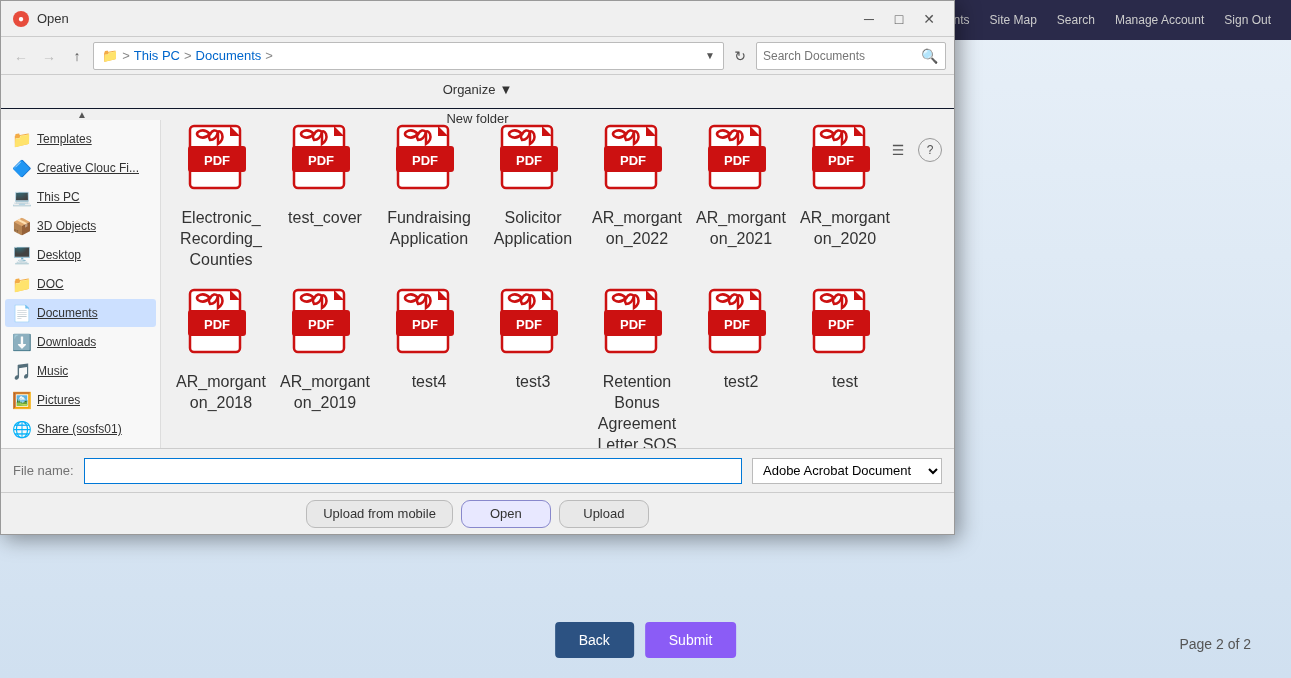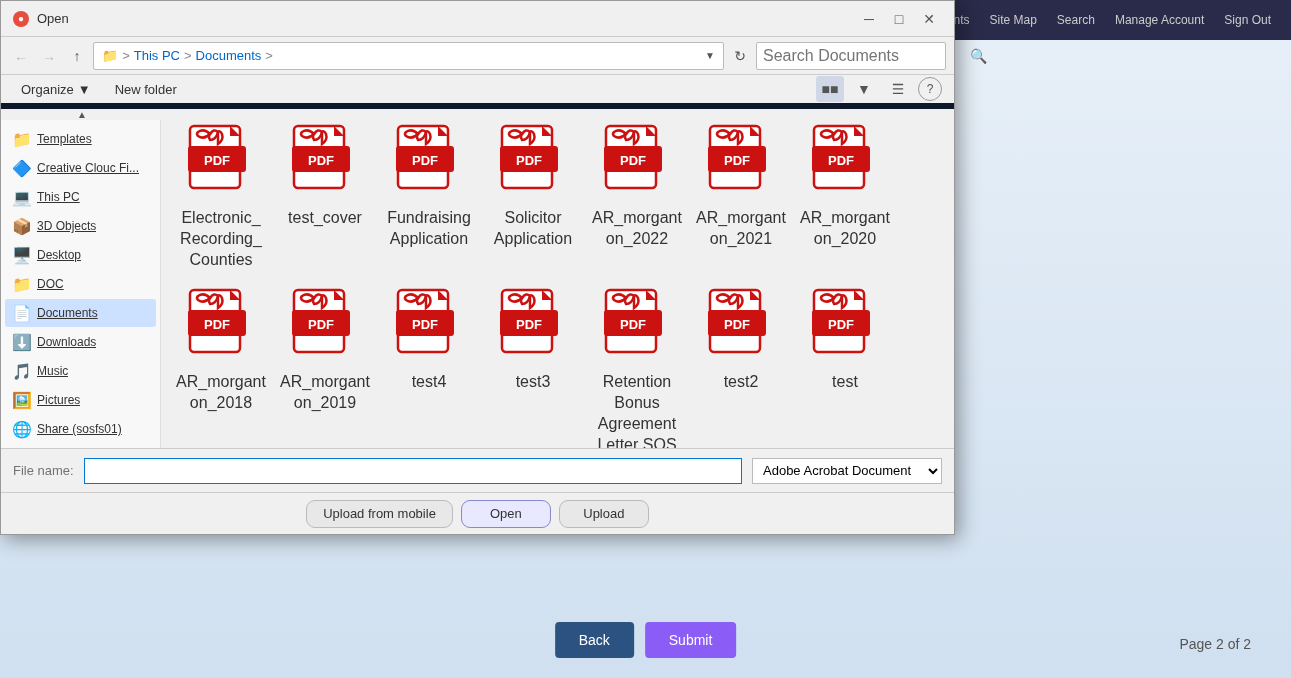--- a/index.html
+++ b/index.html
@@ -207,43 +207,44 @@
       border-radius: 2px;
       height: 28px;
       width: 190px;
       padding: 0 6px;
     }
 
     .search-box input {
       border: none;
       outline: none;
       flex: 1;
-      font-size: 16px;
+      font-size: 12px;
       color: #999;
       background: transparent;
     }
 
     .search-icon-btn {
       border: none;
       background: transparent;
       cursor: pointer;
       color: #555;
       font-size: 14px;
     }
 
     
     .toolbar {
       display: flex;
       align-items: center;
       padding: 4px 12px;
       background: #f0f0f0;
-      border-bottom: 6px solid #0f172a;
+      border-bottom: 1px solid #0f172a;
       gap: 8px;
       height: 34px;
       flex-shrink: 0;
+      flex-direction: column;
     }
 
     .toolbar-btn {
       border: none;
       background: transparent;
       cursor: pointer;
       font-size: 13px;
       color: #333;
       padding: 3px 8px;
       border-radius: 3px;

